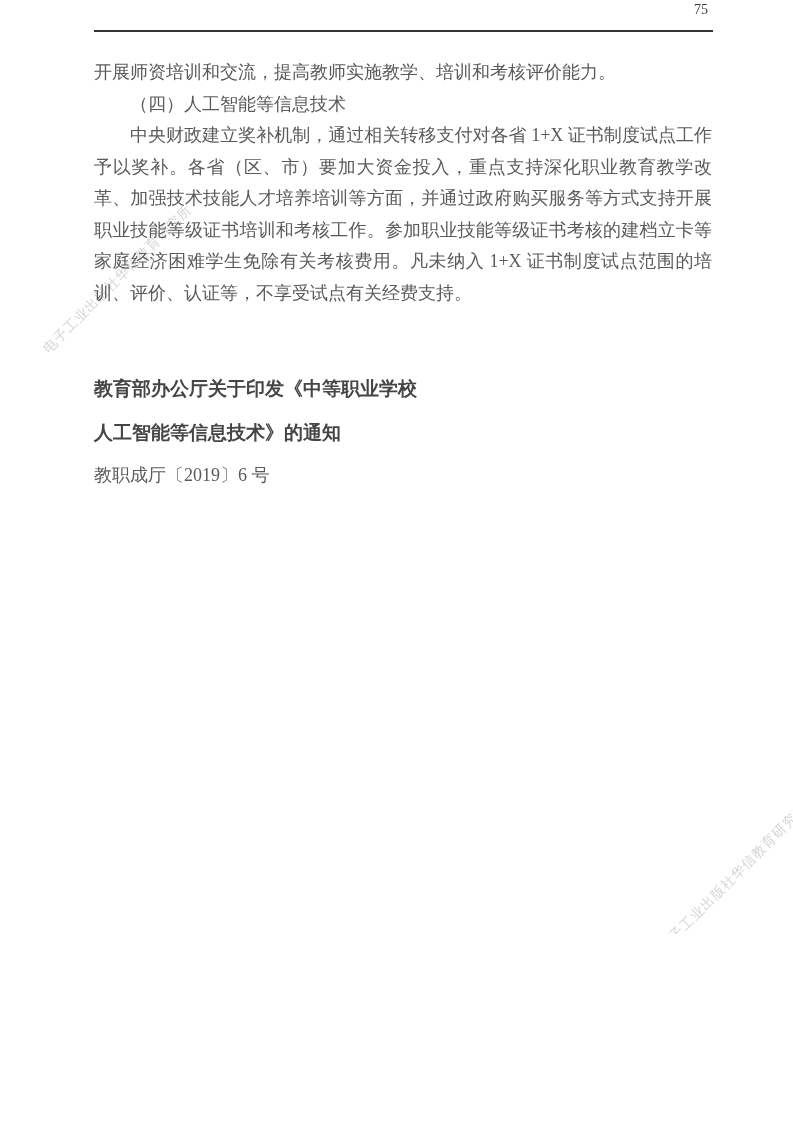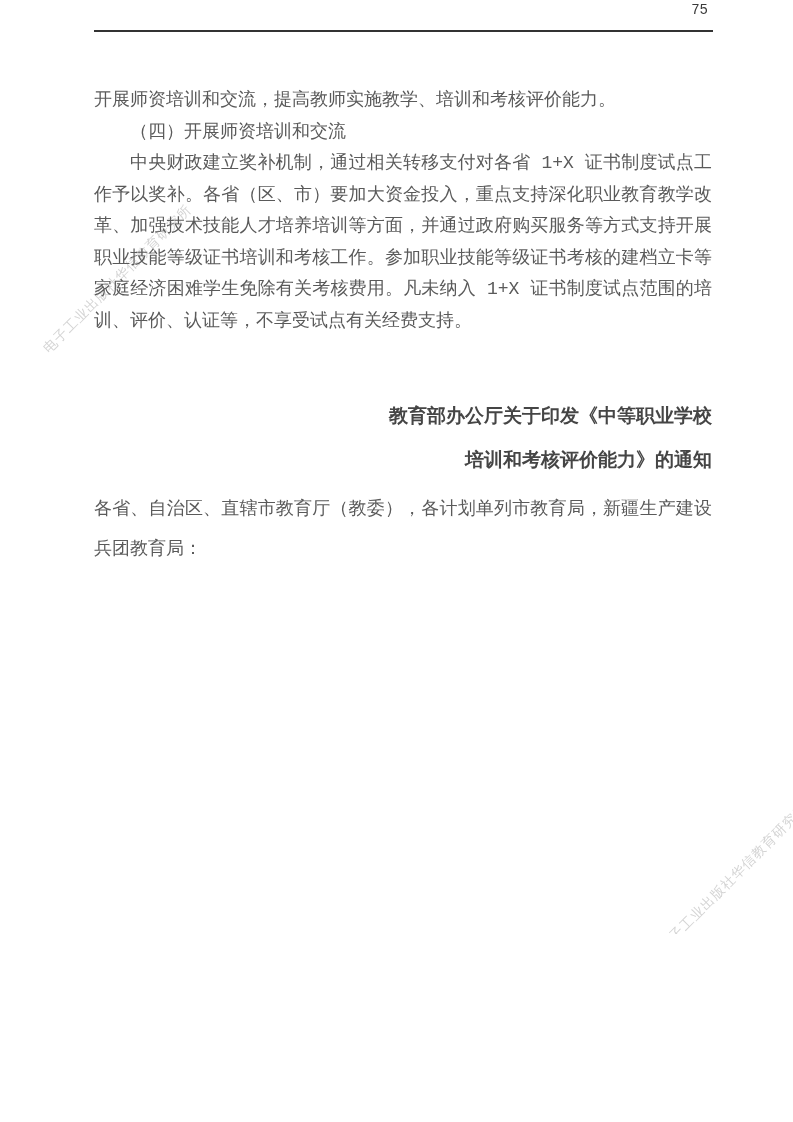--- a/index.html
+++ b/index.html
@@ -2,21 +2,21 @@
 <html lang="zh"><head>
 <meta charset="utf-8">
 <style>
   html, body { margin: 0; padding: 0; background: #ffffff; }
   .page {
     position: relative;
     width: 793px;
     height: 934px;
     background: #ffffff;
     overflow: hidden;
-    font-family: Liberation Mono, monospace;
+    font-family: Liberation Serif, serif;
   }
   .page-number {
     position: absolute;
     top: 3px;
     right: 85px;
     font-size: 14px;
     color: #3a3a3a;
     line-height: 14px;
   }
   .top-rule {
@@ -37,31 +37,31 @@
     transform: rotate(-45deg);
     pointer-events: none;
     z-index: 0;
     user-select: none;
   }
   .wm1 { left: 46px; top: 342px; }
   .wm2 { left: 662px; top: 940px; }
   .content {
     position: relative;
     z-index: 1;
-    padding: 85px 81px 0 94px;
+    padding: 57px 81px 0 94px;
     color: #5a5a5a;
   }
   .sec1 { font-size: 18px; line-height: 31.5px; }
   .sec1 p { margin: 0; text-align: justify; }
   .sec2 { font-size: 18px; line-height: 40px; }
   .sec2 p { margin: 0; text-align: justify; }
   .indent { text-indent: 2em; }
   .notice-title {
     margin-top: 58px;
-    text-align: right;
+    text-align: left;
     font-size: 19px;
     line-height: 44px;
     font-weight: bold;
     color: #454545;
   }
   .doc-number {
     text-align: right;
     line-height: 40px;
     margin: 0;
   }
@@ -76,26 +76,26 @@
   <div class="page-number">75</div>
   <div class="top-rule"></div>
 
   <div class="watermark wm1">电子工业出版社华信教育研究所</div>
   <div class="watermark wm2">电子工业出版社华信教育研究所</div>
 
   <div class="content">
 
     <section class="sec1">
       <p>开展师资培训和交流，提高教师实施教学、培训和考核评价能力。</p>
-      <p class="indent">（四）开展师资培训和交流</p>
+      <p class="indent">（四）人工智能等信息技术</p>
       <p class="indent">中央财政建立奖补机制，通过相关转移支付对各省 1+X 证书制度试点工作予以奖补。各省（区、市）要加大资金投入，重点支持深化职业教育教学改革、加强技术技能人才培养培训等方面，并通过政府购买服务等方式支持开展职业技能等级证书培训和考核工作。参加职业技能等级证书考核的建档立卡等家庭经济困难学生免除有关考核费用。凡未纳入 1+X 证书制度试点范围的培训、评价、认证等，不享受试点有关经费支持。</p>
     </section>
 
     <section class="sec2">
       <div class="notice-title">
         <div>教育部办公厅关于印发《中等职业学校</div>
-        <div>培训和考核评价能力》的通知</div>
+        <div>人工智能等信息技术》的通知</div>
       </div>
-      <p class="salutation">各省、自治区、直辖市教育厅（教委），各计划单列市教育局，新疆生产建设兵团教育局：</p>
+      <p class="doc-number">教职成厅〔2019〕6 号</p>
     </section>
 
   </div>
 </div>
 
 </body></html>

